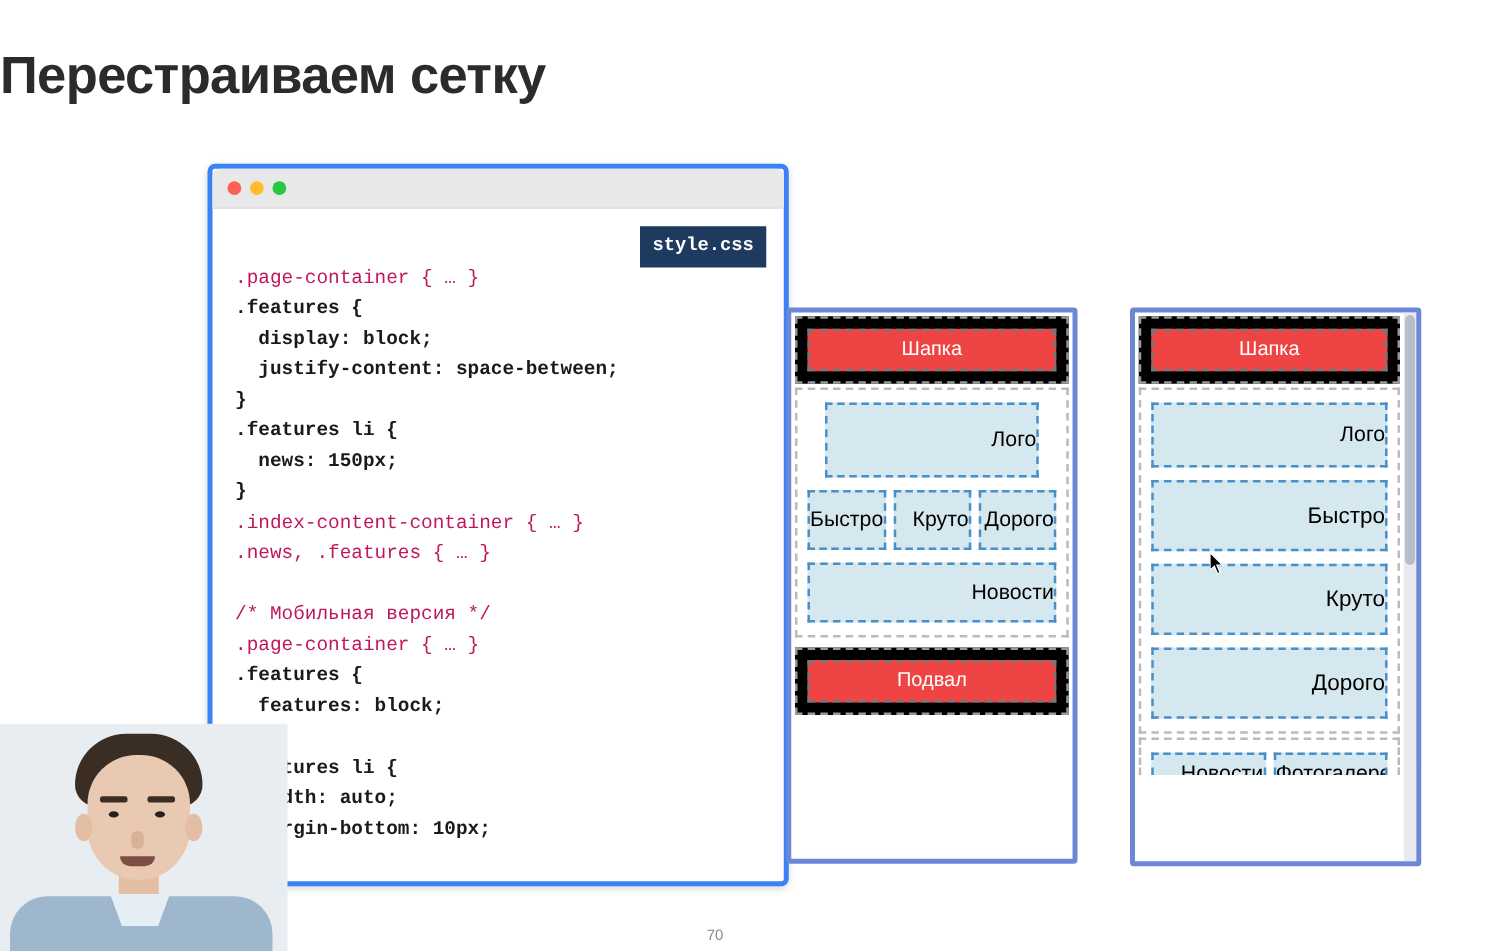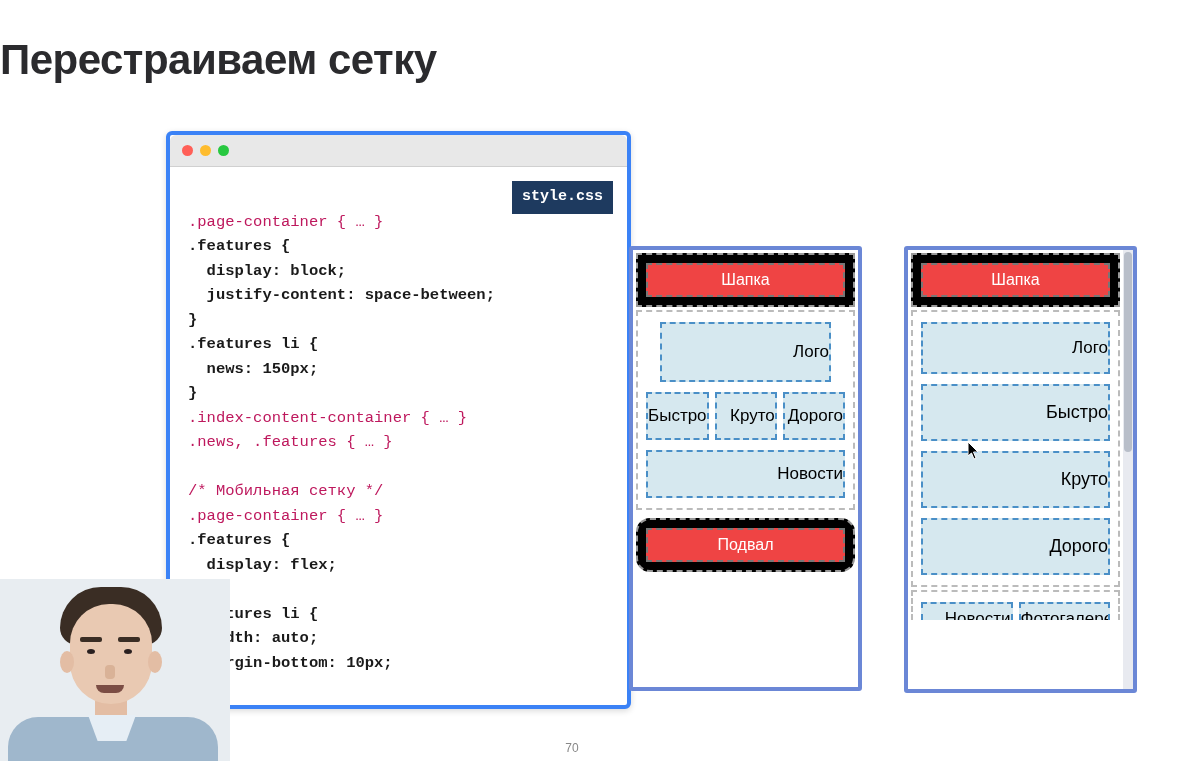--- a/index.html
+++ b/index.html
@@ -81,24 +81,24 @@
 <span class="bold">.features {</span>
 <span class="bold">  display: block;</span>
 <span class="bold">  justify-content: space-between;</span>
 <span class="bold">}</span>
 <span class="bold">.features li {</span>
 <span class="bold">  news: 150px;</span>
 <span class="bold">}</span>
 <span class="dim">.index-content-container { … }</span>
 <span class="dim">.news, .features { … }</span>
 <span></span>
-<span class="dim">/* Мобильная сетку */</span>
+<span class="dim">/* Мобильная версия */</span>
 <span class="dim">.page-container { … }</span>
 <span class="bold">.features {</span>
-<span class="bold">  display: flex;</span>
+<span class="bold">  features: block;</span>
 <span class="bold">}</span>
 <span class="bold">.features li {</span>
 <span class="bold">  width: auto;</span>
 <span class="bold">  margin-bottom: 10px;</span>
 <span class="bold">}</span></div>
   </div>
 
   <div class="mock mock-left">
     <div class="band">
       <div class="band-inner">Шапка</div>
@@ -109,21 +109,21 @@
         </div>
       <div class="row">
         <div class="block">Быстро</div>
         <div class="block">Круто</div>
         <div class="block">Дорого</div>
       </div>
       <div class="row">
         <div class="block">Новости</div>
       </div>
     </div>
-    <div class="band" style="margin-top:8px;border-radius:14px;">
+    <div class="band" style="margin-top:8px;">
       <div class="band-inner">Подвал</div>
     </div>
   </div>
 
   <div class="mock mock-right">
     <div style="padding-right:10px;">
       <div class="band">
         <div class="band-inner">Шапка</div>
       </div>
       <div class="content-area">

